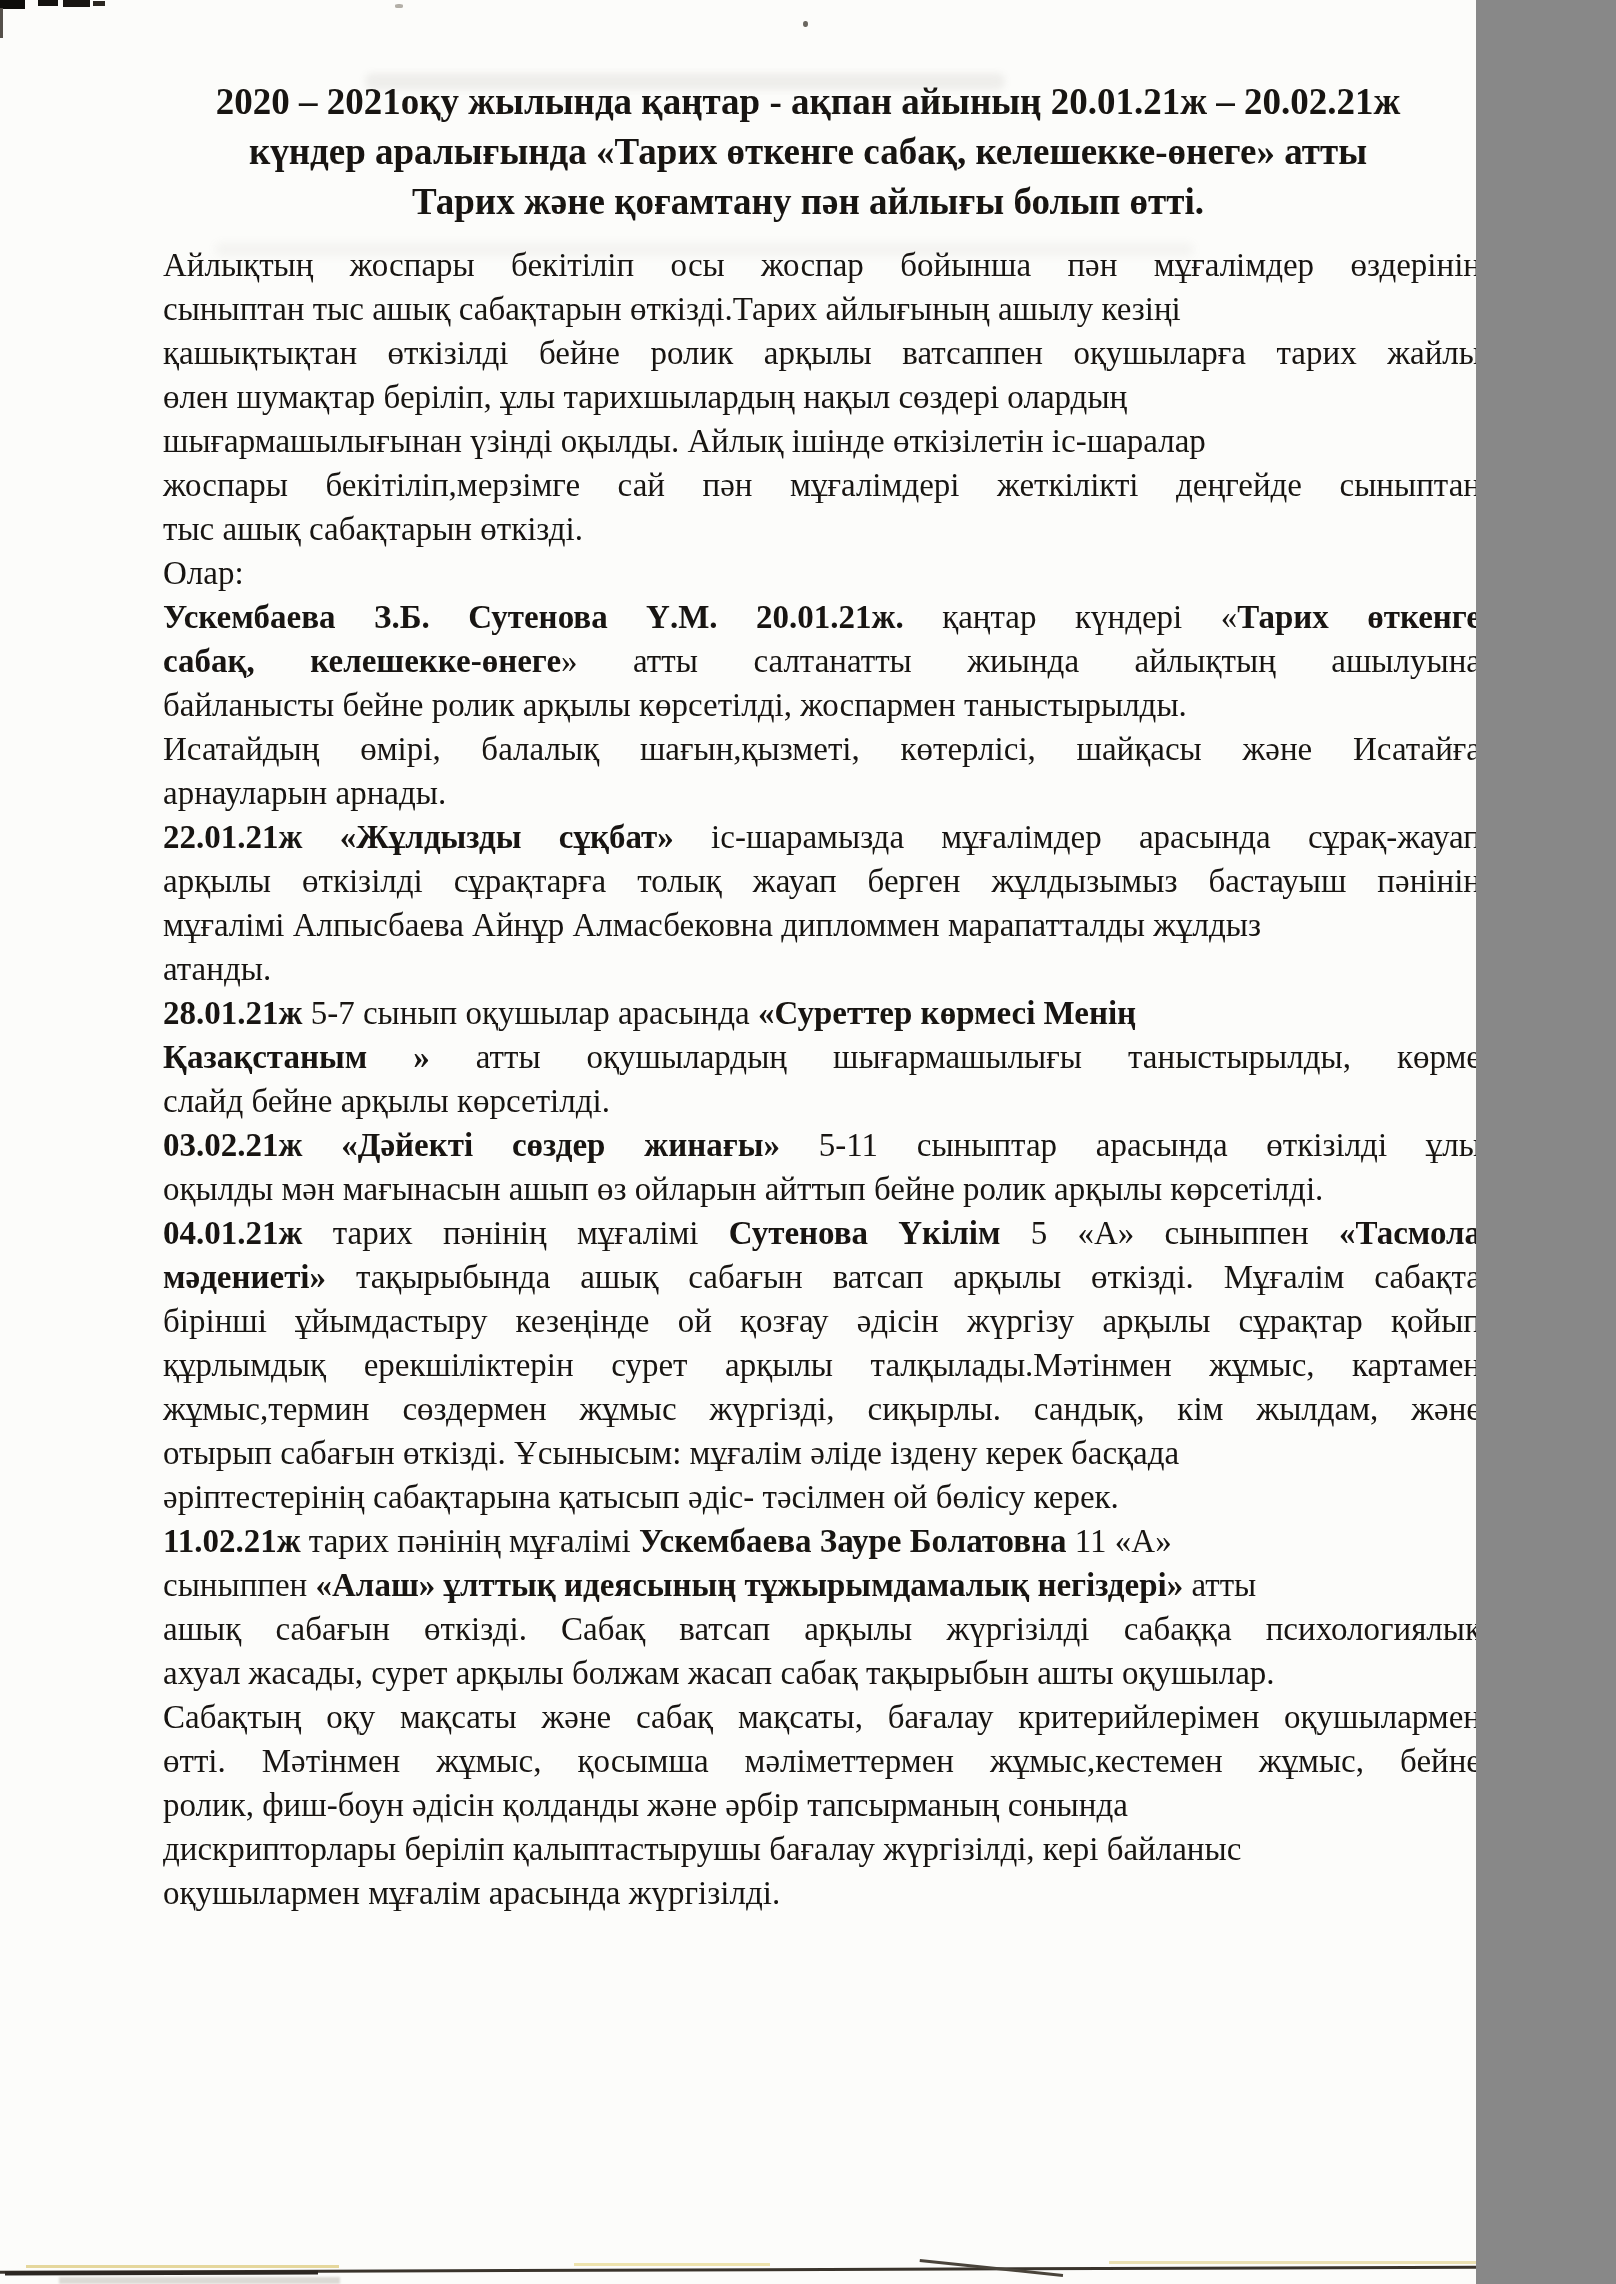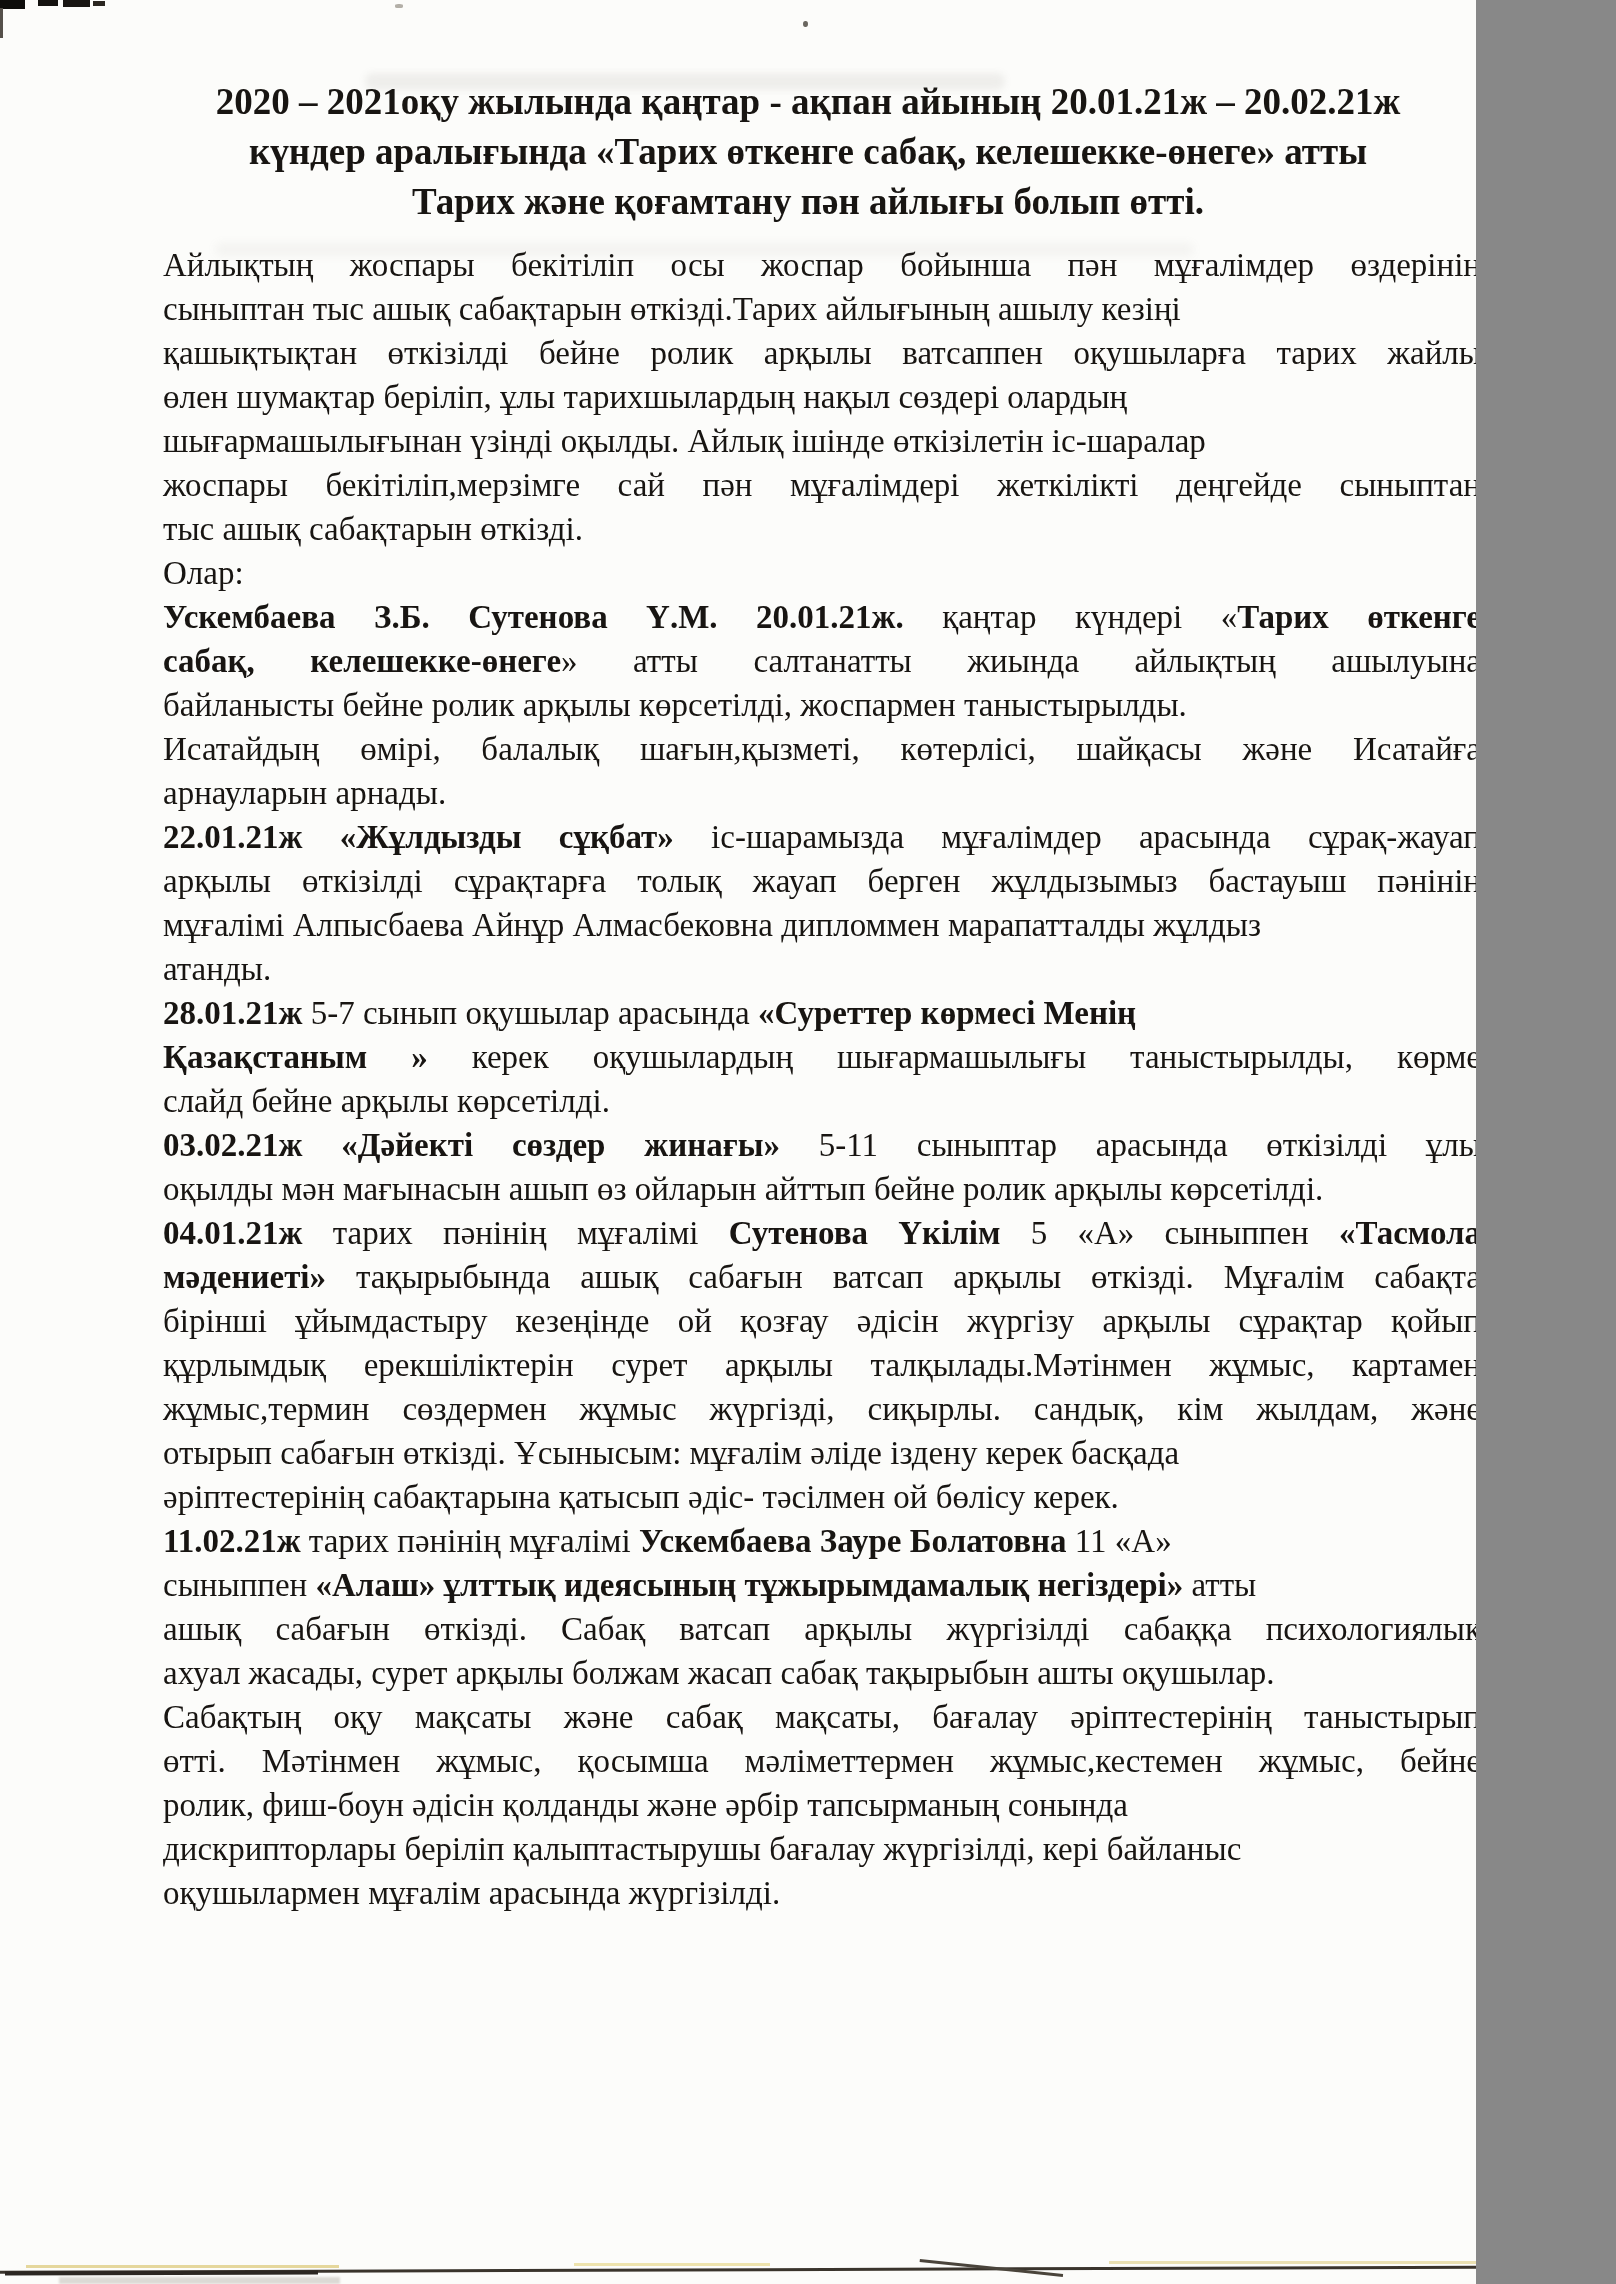--- a/index.html
+++ b/index.html
@@ -71,36 +71,36 @@
         <div class="line just"><span class="b">Ускембаева З.Б. Сутенова Ү.М. 20.01.21ж.</span><span>  қаңтар күндері «</span><span class="b">Тарих өткенге</span></div>
         <div class="line just"><span class="b">сабақ, келешекке-өнеге</span><span>» атты салтанатты жиында  айлықтың ашылуына</span></div>
         <div class="line plain"><span>байланысты бейне ролик арқылы көрсетілді, жоспармен таныстырылды.</span></div>
         <div class="line just"><span>Исатайдың өмірі, балалық шағын,қызметі, көтерлісі, шайқасы және Исатайға</span></div>
         <div class="line plain"><span>арнауларын арнады.</span></div>
         <div class="line just"><span class="b">22.01.21ж «Жұлдызды сұқбат»</span><span> іс-шарамызда мұғалімдер арасында  сұрақ-жауап</span></div>
         <div class="line just"><span>арқылы өткізілді сұрақтарға толық жауап берген жұлдызымыз бастауыш пәнінің</span></div>
         <div class="line plain"><span>мұғалімі Алпысбаева Айнұр Алмасбековна дипломмен марапатталды жұлдыз</span></div>
         <div class="line plain"><span>атанды.</span></div>
         <div class="line plain"><span class="b">28.01.21ж</span><span>  5-7 сынып оқушылар арасында </span><span class="b">«Суреттер көрмесі Менің</span></div>
-        <div class="line just"><span class="b">Қазақстаным »</span><span> керек оқушылардың шығармашылығы таныстырылды, көрме</span></div>
+        <div class="line just"><span class="b">Қазақстаным »</span><span> атты оқушылардың шығармашылығы таныстырылды, көрме</span></div>
         <div class="line plain"><span>слайд бейне  арқылы көрсетілді.</span></div>
         <div class="line just"><span class="b">03.02.21ж «Дәйекті сөздер жинағы»</span><span> 5-11 сыныптар арасында өткізілді  ұлы</span></div>
         <div class="line plain"><span>оқылды мән мағынасын ашып өз ойларын айттып бейне ролик арқылы көрсетілді.</span></div>
         <div class="line just"><span class="b">04.01.21ж</span><span> тарих пәнінің мұғалімі </span><span class="b">Сутенова Үкілім</span><span> 5 «А» сыныппен  </span><span class="b">«Тасмола</span></div>
         <div class="line just"><span class="b">мәдениеті»</span><span> тақырыбында ашық сабағын ватсап арқылы өткізді. Мұғалім сабақта</span></div>
         <div class="line just"><span>бірінші ұйымдастыру кезеңінде ой қозғау әдісін жүргізу арқылы сұрақтар қойып</span></div>
         <div class="line just"><span>құрлымдық ерекшіліктерін сурет арқылы талқылады.Мәтінмен жұмыс, картамен</span></div>
         <div class="line just"><span>жұмыс,термин сөздермен жұмыс  жүргізді, сиқырлы. сандық, кім жылдам, және</span></div>
         <div class="line plain"><span>отырып сабағын өткізді. Ұсынысым: мұғалім әліде іздену керек басқада</span></div>
         <div class="line plain"><span>әріптестерінің сабақтарына қатысып әдіс- тәсілмен ой бөлісу керек.</span></div>
         <div class="line plain"><span class="b">11.02.21ж</span><span>  тарих пәнінің мұғалімі </span><span class="b">Ускембаева Зауре Болатовна</span><span>  11 «А»</span></div>
         <div class="line plain"><span>сыныппен </span><span class="b">«Алаш» ұлттық идеясының тұжырымдамалық негіздері»</span><span> атты</span></div>
         <div class="line just"><span>ашық сабағын өткізді. Сабақ ватсап арқылы жүргізілді сабаққа психологиялық</span></div>
         <div class="line plain"><span>ахуал жасады, сурет арқылы болжам жасап сабақ тақырыбын ашты оқушылар.</span></div>
-        <div class="line just"><span>Сабақтың оқу мақсаты және сабақ мақсаты, бағалау әріптестерінің таныстырып</span></div>
+        <div class="line just"><span>Сабақтың оқу мақсаты және сабақ мақсаты, бағалау критерийлерімен оқушылармен</span></div>
         <div class="line just"><span>өтті. Мәтінмен жұмыс, қосымша мәліметтермен жұмыс,кестемен жұмыс, бейне</span></div>
         <div class="line plain"><span>ролик, фиш-боун әдісін қолданды және әрбір тапсырманың сонында</span></div>
         <div class="line plain"><span>дискрипторлары беріліп қалыптастырушы бағалау жүргізілді, кері байланыс</span></div>
         <div class="line plain"><span>оқушылармен мұғалім арасында  жүргізілді.</span></div>
       </div>
   </div>
 
   <div class="artifact edge-tint-1"></div>
   <div class="artifact edge-tint-2"></div>
   <div class="artifact edge-tint-3"></div>

